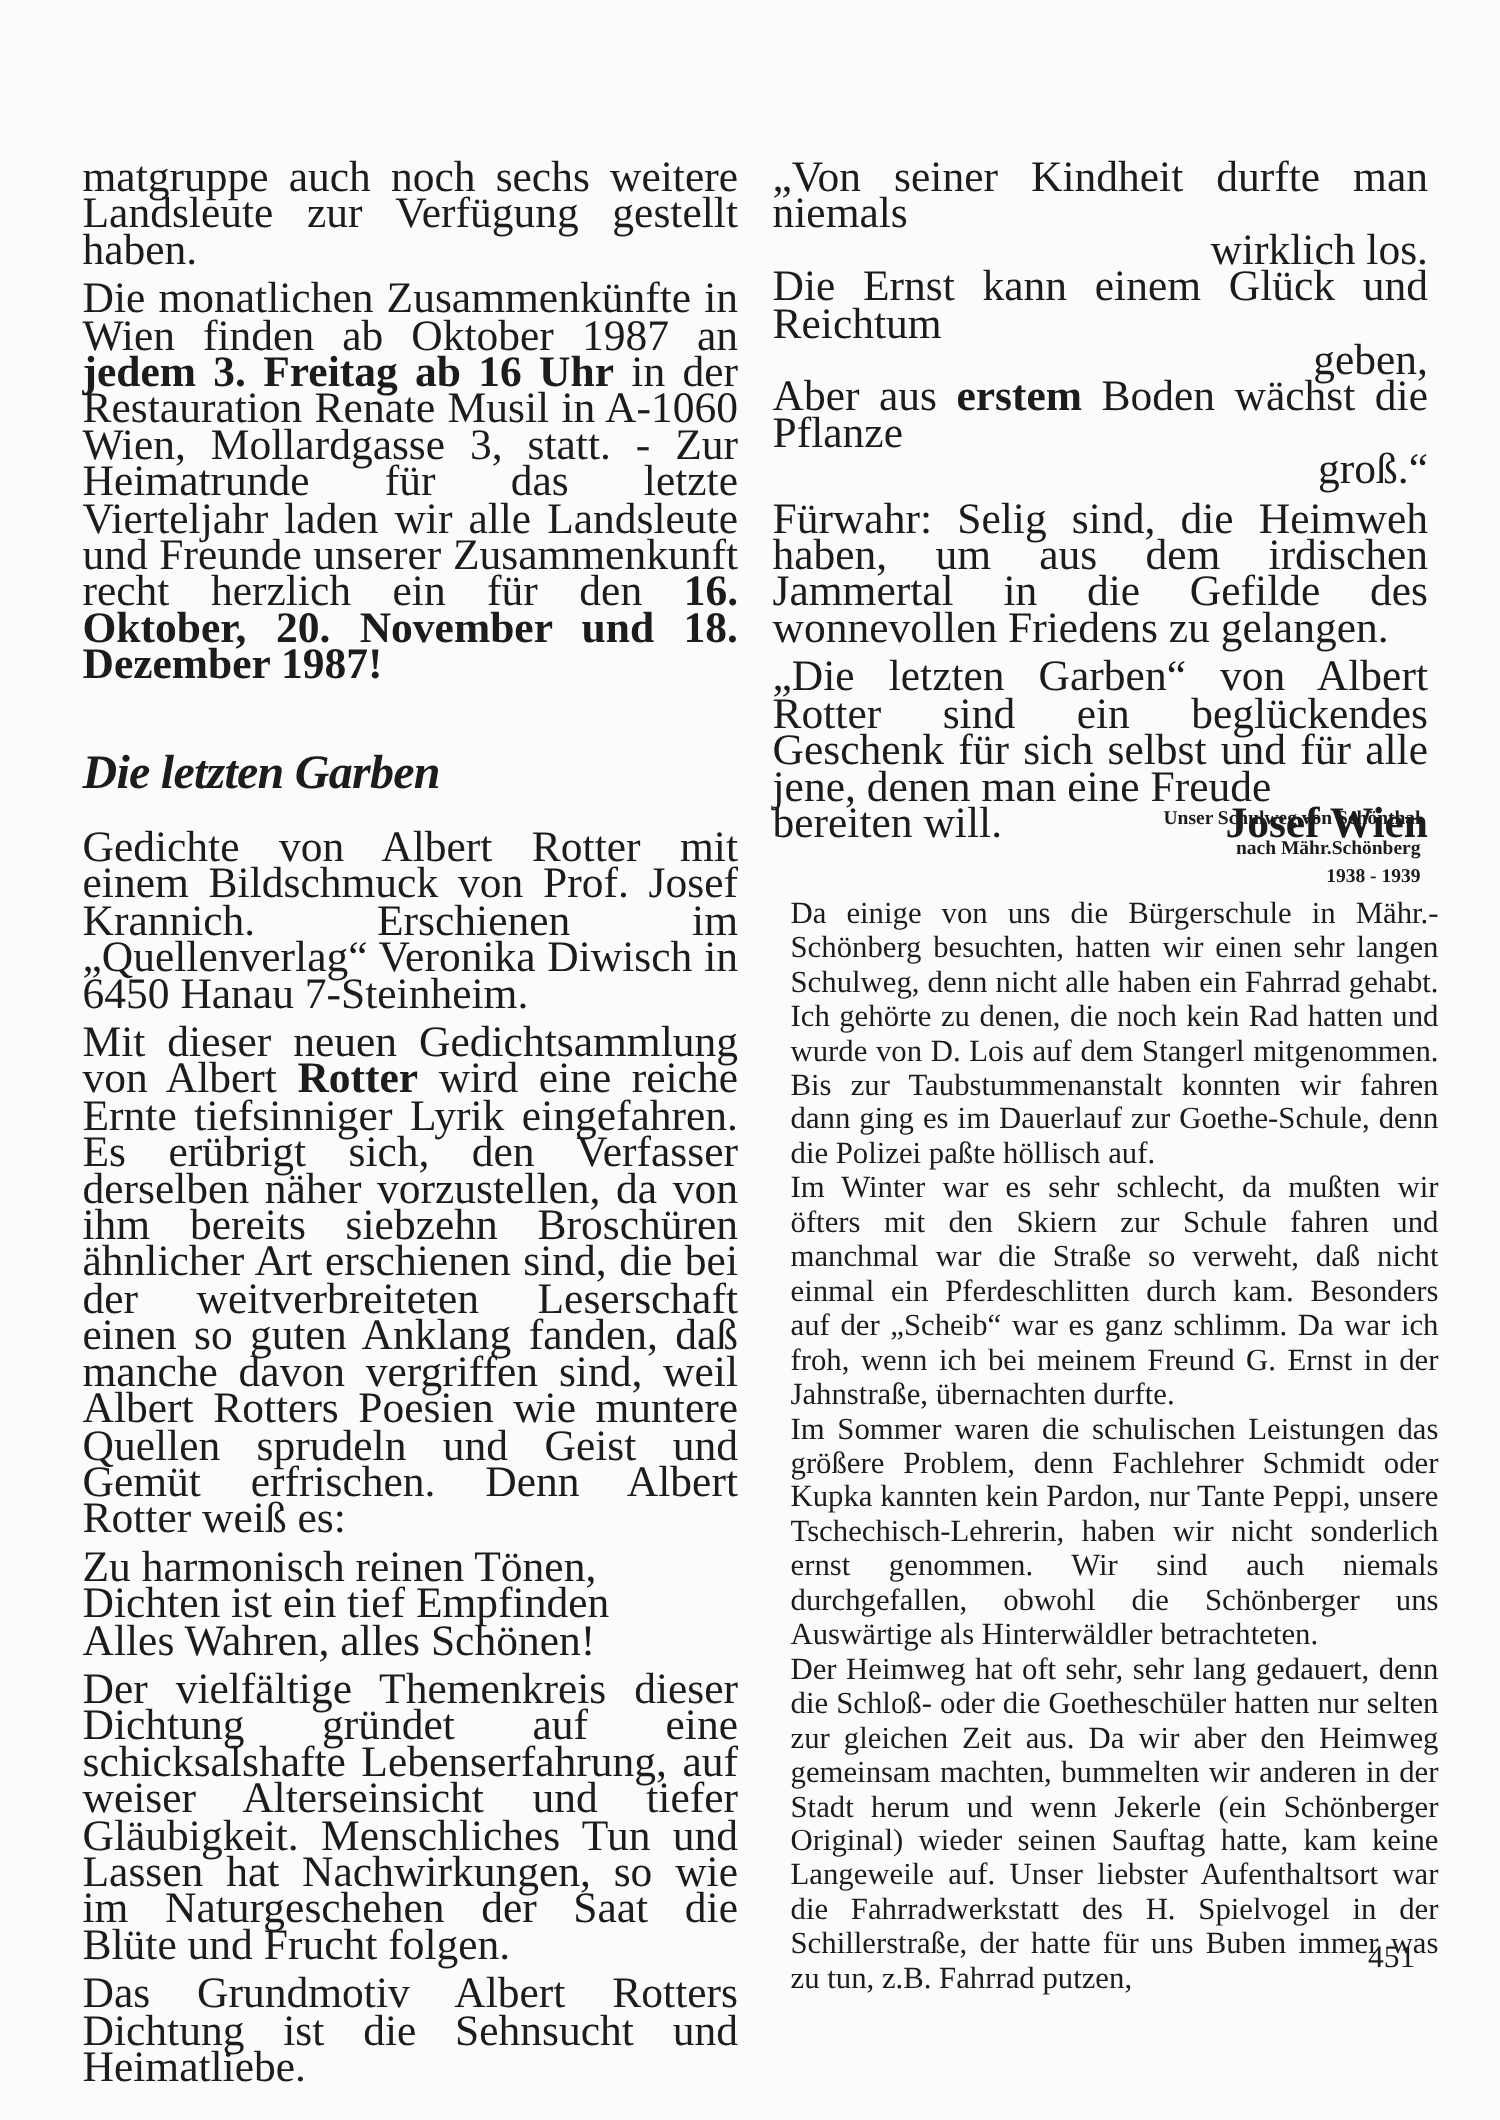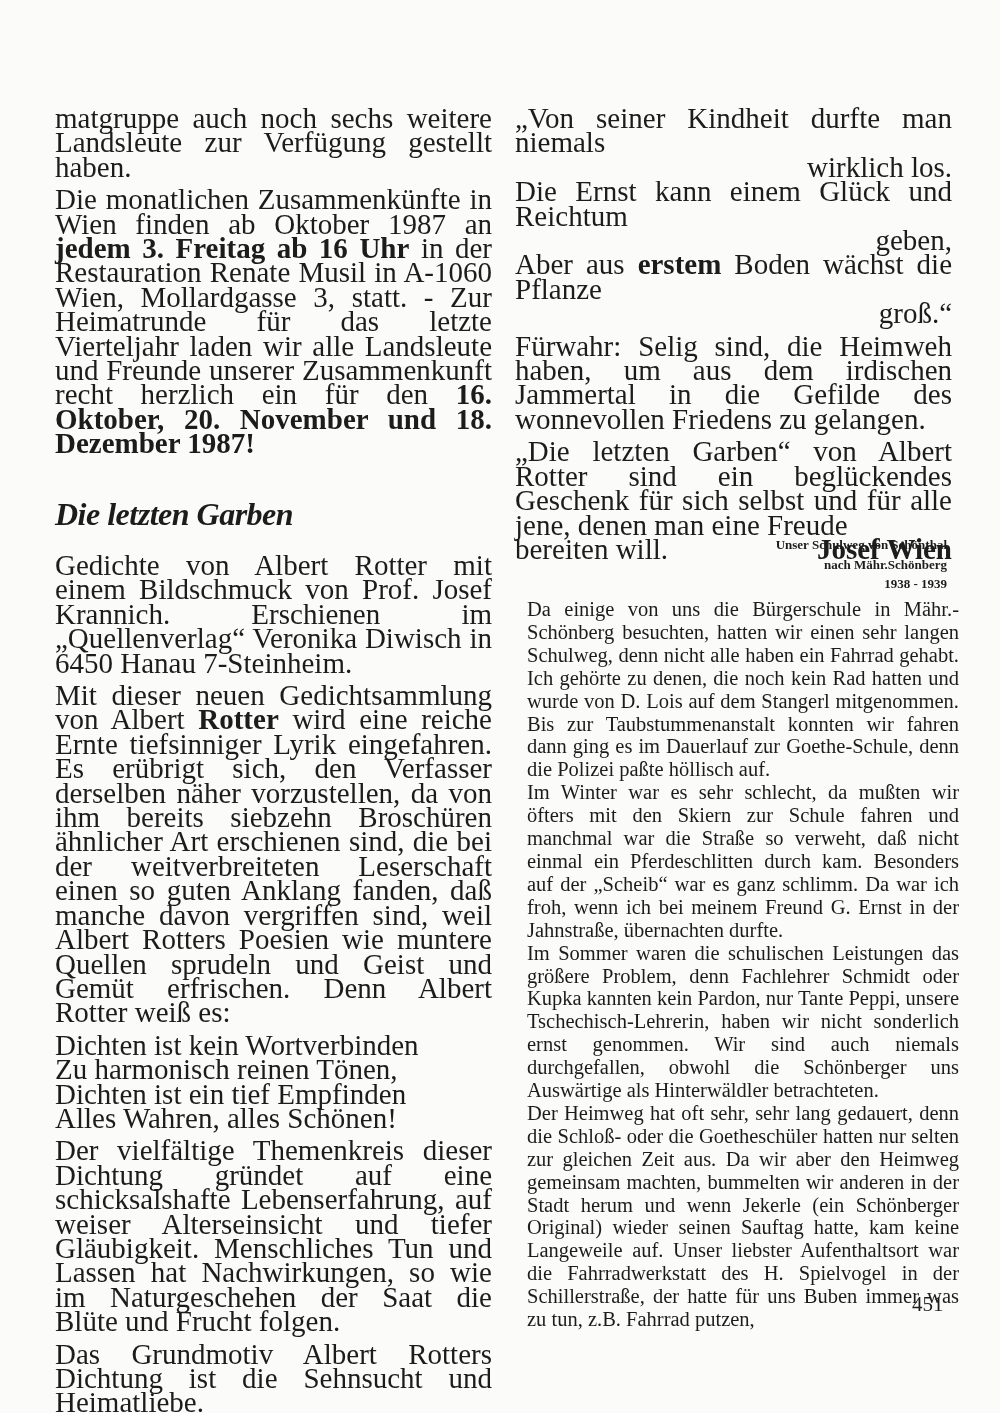--- a/index.html
+++ b/index.html
@@ -81,21 +81,20 @@
     <span class="bold">Josef Wien</span>
   </div>
 </div>
 
 <div class="title">Die letzten Garben</div>
 
 <div class="col left-bottom">
   <p>Gedichte von Albert Rotter mit einem Bildschmuck von Prof. Josef Krannich. Erschienen im „Quellenverlag“ Veronika Diwisch in 6450 Hanau 7-Steinheim.</p>
   <p class="gap"><span>Mit dieser neuen Gedichtsammlung von Albert </span><span class="bold">Rotter</span><span> wird eine reiche Ernte tiefsinniger Lyrik eingefahren. Es erübrigt sich, den Verfasser derselben näher vorzustellen, da von ihm bereits siebzehn Broschüren ähnlicher Art erschienen sind, die bei der weitverbreiteten Leserschaft einen so guten Anklang fanden, daß manche davon vergriffen sind, weil Albert Rotters Poesien wie muntere Quellen sprudeln und Geist und Gemüt erfrischen. Denn Albert Rotter weiß es:</span></p>
   <div class="gap poem" style="margin-top:8px">
-    <span class="line">Dichten ist kein Wortverbinden</span>
     <span class="line">Zu harmonisch reinen Tönen,</span>
     <span class="line">Dichten ist ein tief Empfinden</span>
     <span class="line">Alles Wahren, alles Schönen!</span>
   </div>
   <p class="gap">Der vielfältige Themenkreis dieser Dichtung gründet auf eine schicksalshafte Lebenserfahrung, auf weiser Alterseinsicht und tiefer Gläubigkeit. Menschliches Tun und Lassen hat Nachwirkungen, so wie im Naturgeschehen der Saat die Blüte und Frucht folgen.</p>
   <p class="gap">Das Grundmotiv Albert Rotters Dichtung ist die Sehnsucht und Heimatliebe.</p>
 </div>
 
 <div class="subhead">
   <span class="line">Unser Schulweg von Schönthal</span>

